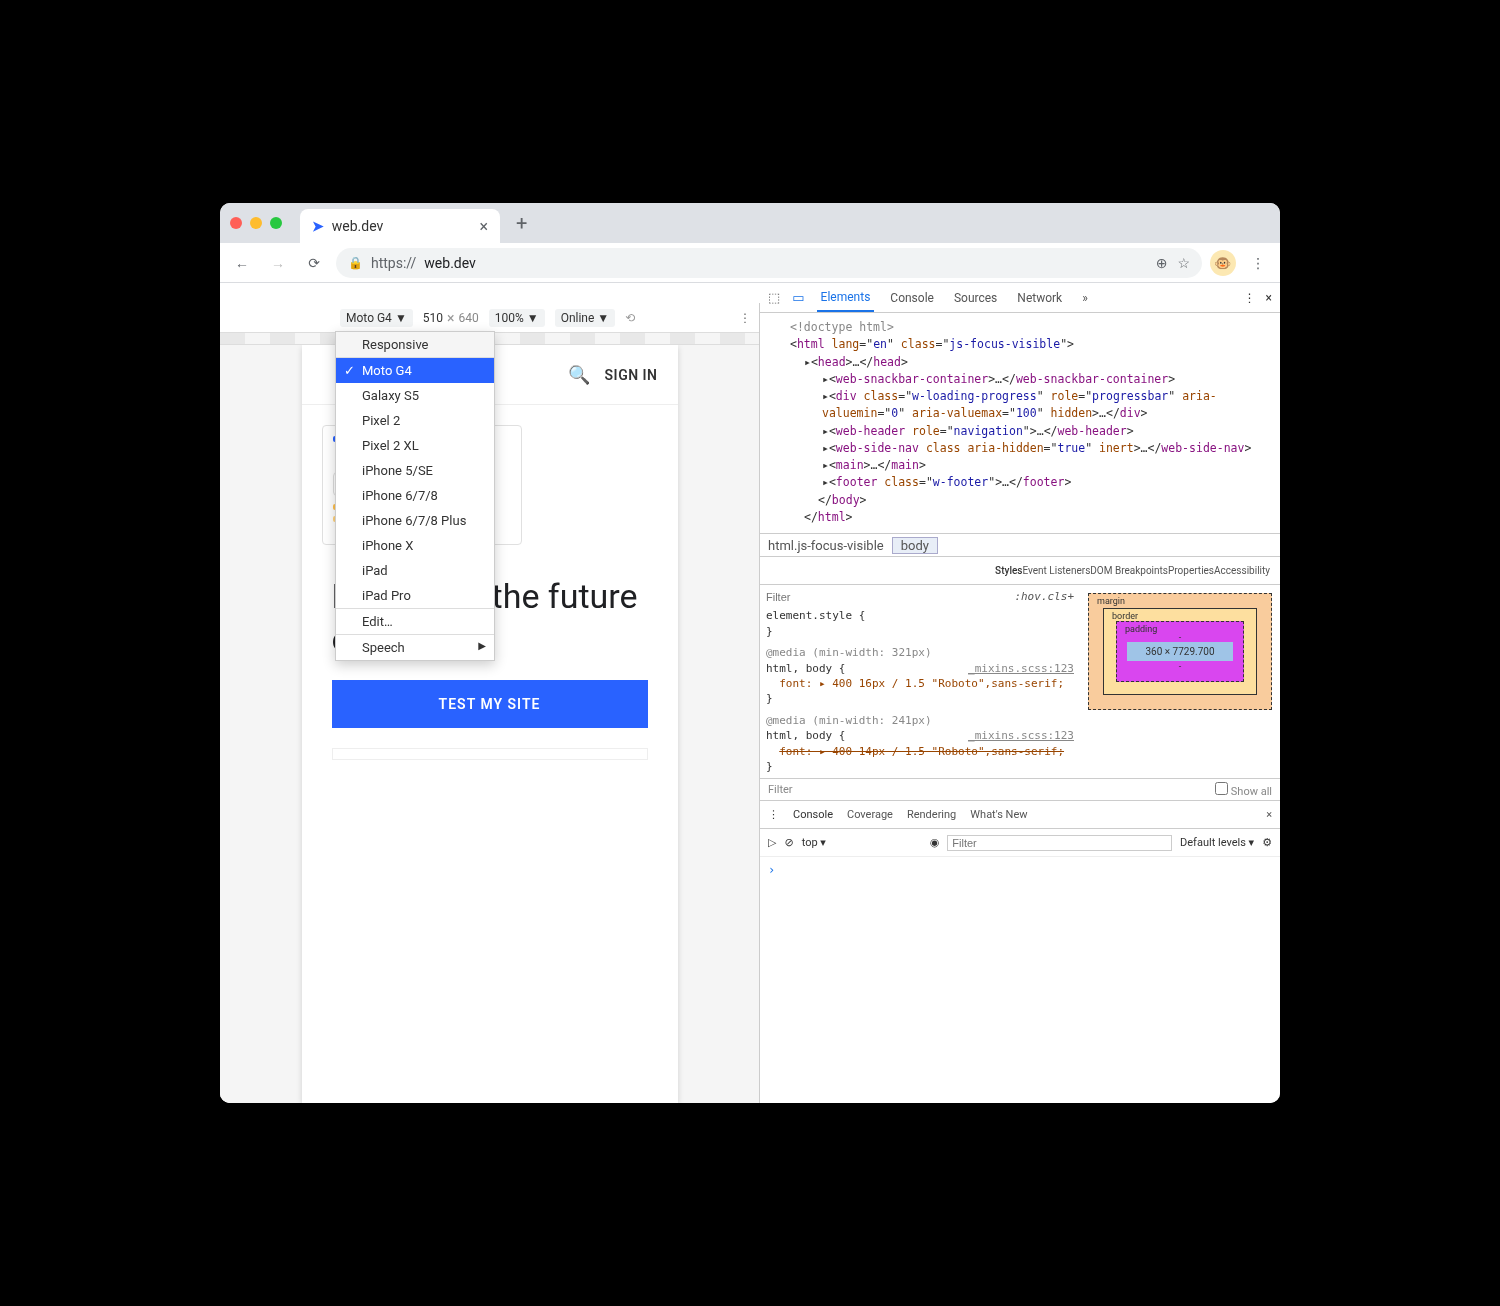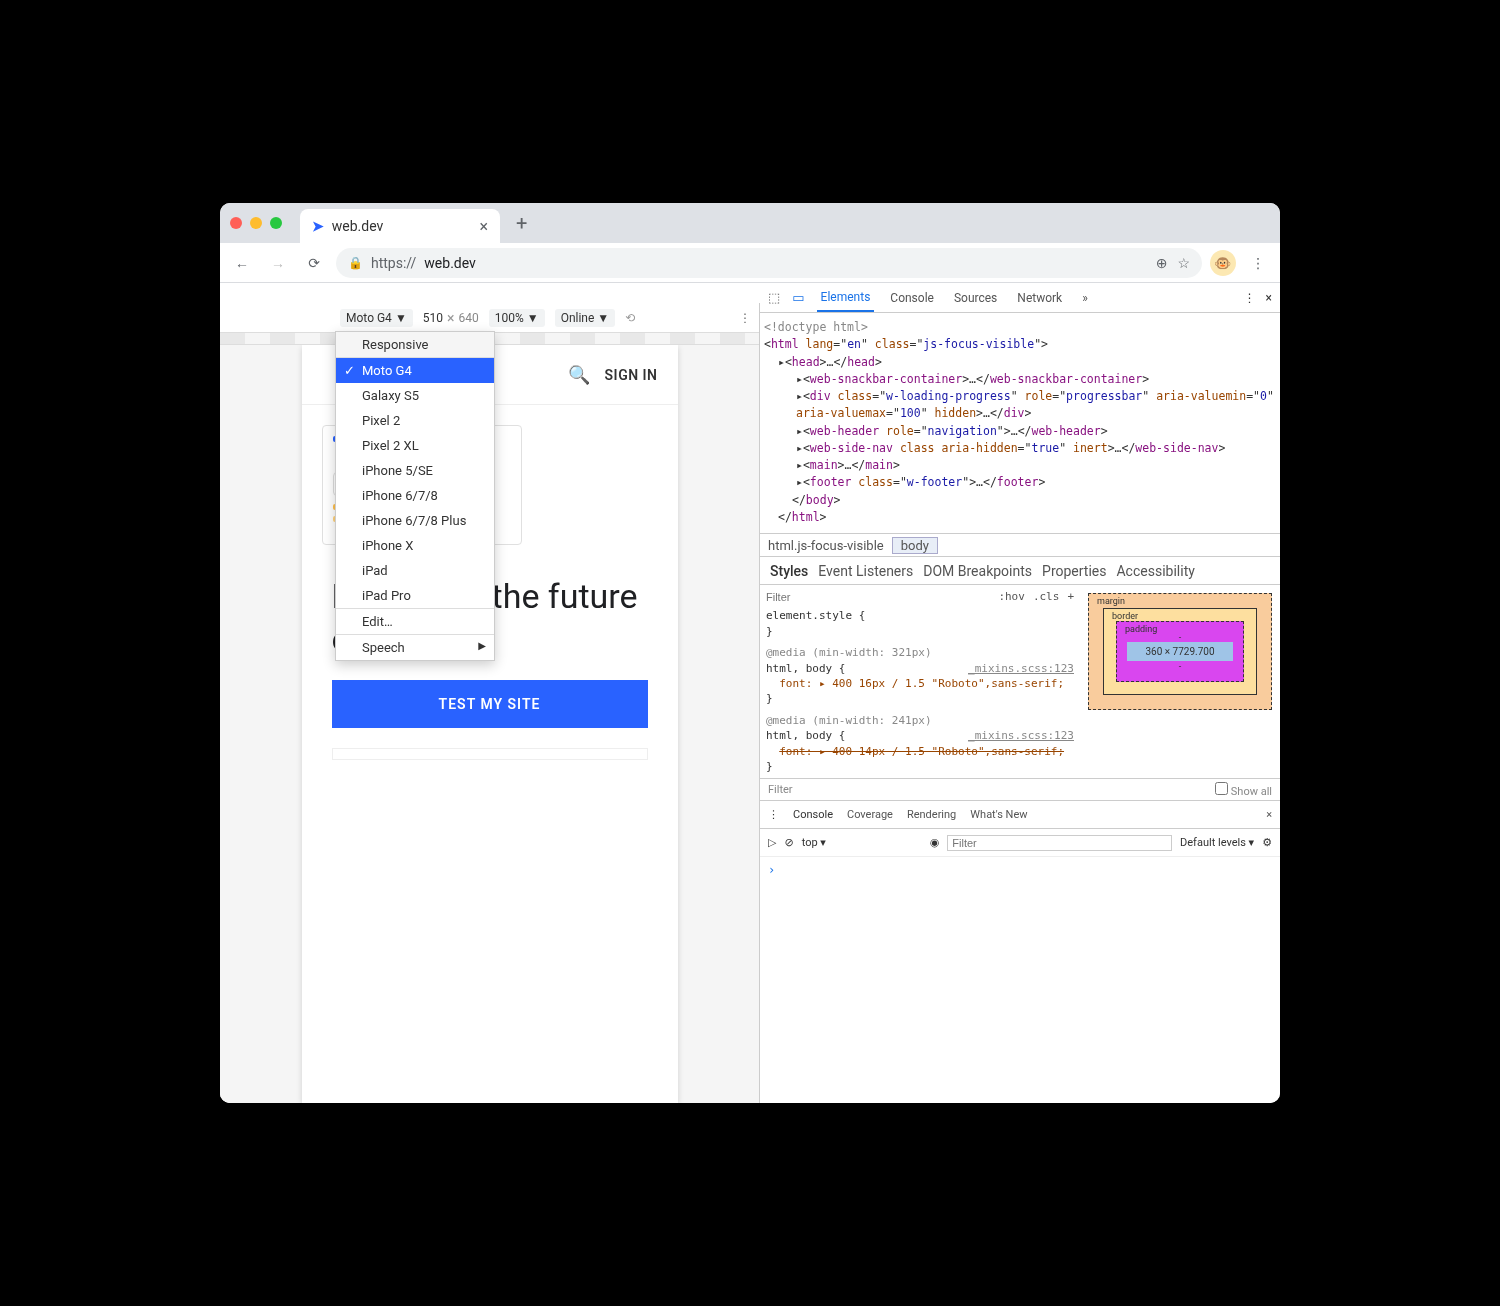--- a/index.html
+++ b/index.html
@@ -136,39 +136,39 @@
   .hero p { font-size:16px; color:#3c4043; line-height:1.6; margin-bottom:30px;}
   .cta { background:#2962ff; color:#fff; text-align:center; padding:16px; font-weight:600; letter-spacing:1px; cursor:pointer; font-size:14px;}
   
   .dt-tabs { height:30px; border-bottom:1px solid #ccc; display:flex; align-items:center; gap:12px; padding:0 8px;}
   .dt-tab { padding:6px 4px; color:#555; cursor:pointer; font-size:12px;}
   .dt-tab.active { color:#1a73e8; border-bottom:2px solid #1a73e8;}
   .dt-tabicon { color:#666; cursor:pointer; font-size:13px;}
   .devicon { color:#1a73e8;}
   .dt-more { margin-left:auto; display:flex; gap:10px; align-items:center;}
   
-  .tree { padding:6px 4px; font-family: Menlo, Consolas, monospace; font-size:11.5px; line-height:1.5; flex:0 0 auto; height:220px; overflow-y:auto;}
+  .tree { padding:6px 4px; font-family: Menlo, Consolas, monospace; font-size:11.5px; line-height:1.5; flex:0 0 auto; height:220px; overflow-y:auto;margin-left:26px;}
   .t-indent { padding-left:14px;}
   .tag { color:#881280;}
   .attn { color:#994500;}
   .attv { color:#1a1aa6;}
   .gray { color:#888;}
   .selrow { background:#e8eef7; border:1px solid #aac4e6; display:inline;}
   
   .bc { height:24px; border-top:1px solid #ccc; border-bottom:1px solid #ccc; display:flex; align-items:center; font-size:13px; color:#555;}
   .bc span { padding:0 8px;}
   .bc .sel { background:#e8eef7; border:1px solid #aac;}
   
-  .sty-tabs { height:28px; display:flex; align-items:center; gap:10px; padding:0 10px; border-bottom:1px solid #ccc; font-size:14px;}
+  .sty-tabs { height:28px; display:flex; align-items:center; gap:0; padding:0 10px; border-bottom:1px solid #ccc; font-size:10px;justify-content:flex-end;}
   .sty-tab { cursor:pointer; color:#555;}
   .sty-tab.active { color:#333; font-weight:500;}
   
   .sty-row { display:flex; align-items:center; border-bottom:1px solid #eee; padding:4px 6px; font-size:11px;}
   .sty-row input { border:none; outline:none; font-size:11px; flex:1;}
-  .sty-row .r { margin-left:auto; color:#555; display:flex; gap:8px;}
+  .sty-row .r { margin-left:auto; color:#555; display:flex; gap:0;font-style:italic;}
   .styles-body { display:flex;}
   .styles-left { flex:1; font-family:Menlo,Consolas,monospace; font-size:11px; padding:4px 6px; line-height:1.4;}
   .styles-left a { color:#888; text-decoration:underline; float:right;}
   .prop { color:#994500;}
   .strike { text-decoration:line-through;}
   .box-model { width:200px; padding:8px;}
   .bm { border:1px dashed #333; padding:14px; background:#f9cc9d; position:relative; font-size:9px;}
   .bm-b { border:1px solid #333; padding:12px; background:#fddf9f;}
   .bm-p { border:1px dashed #333; padding:10px; background:#d946ef; text-align:center;}
   .bm-c { background:#9fc4e7; padding:4px 6px; font-size:10px; text-align:center;}

